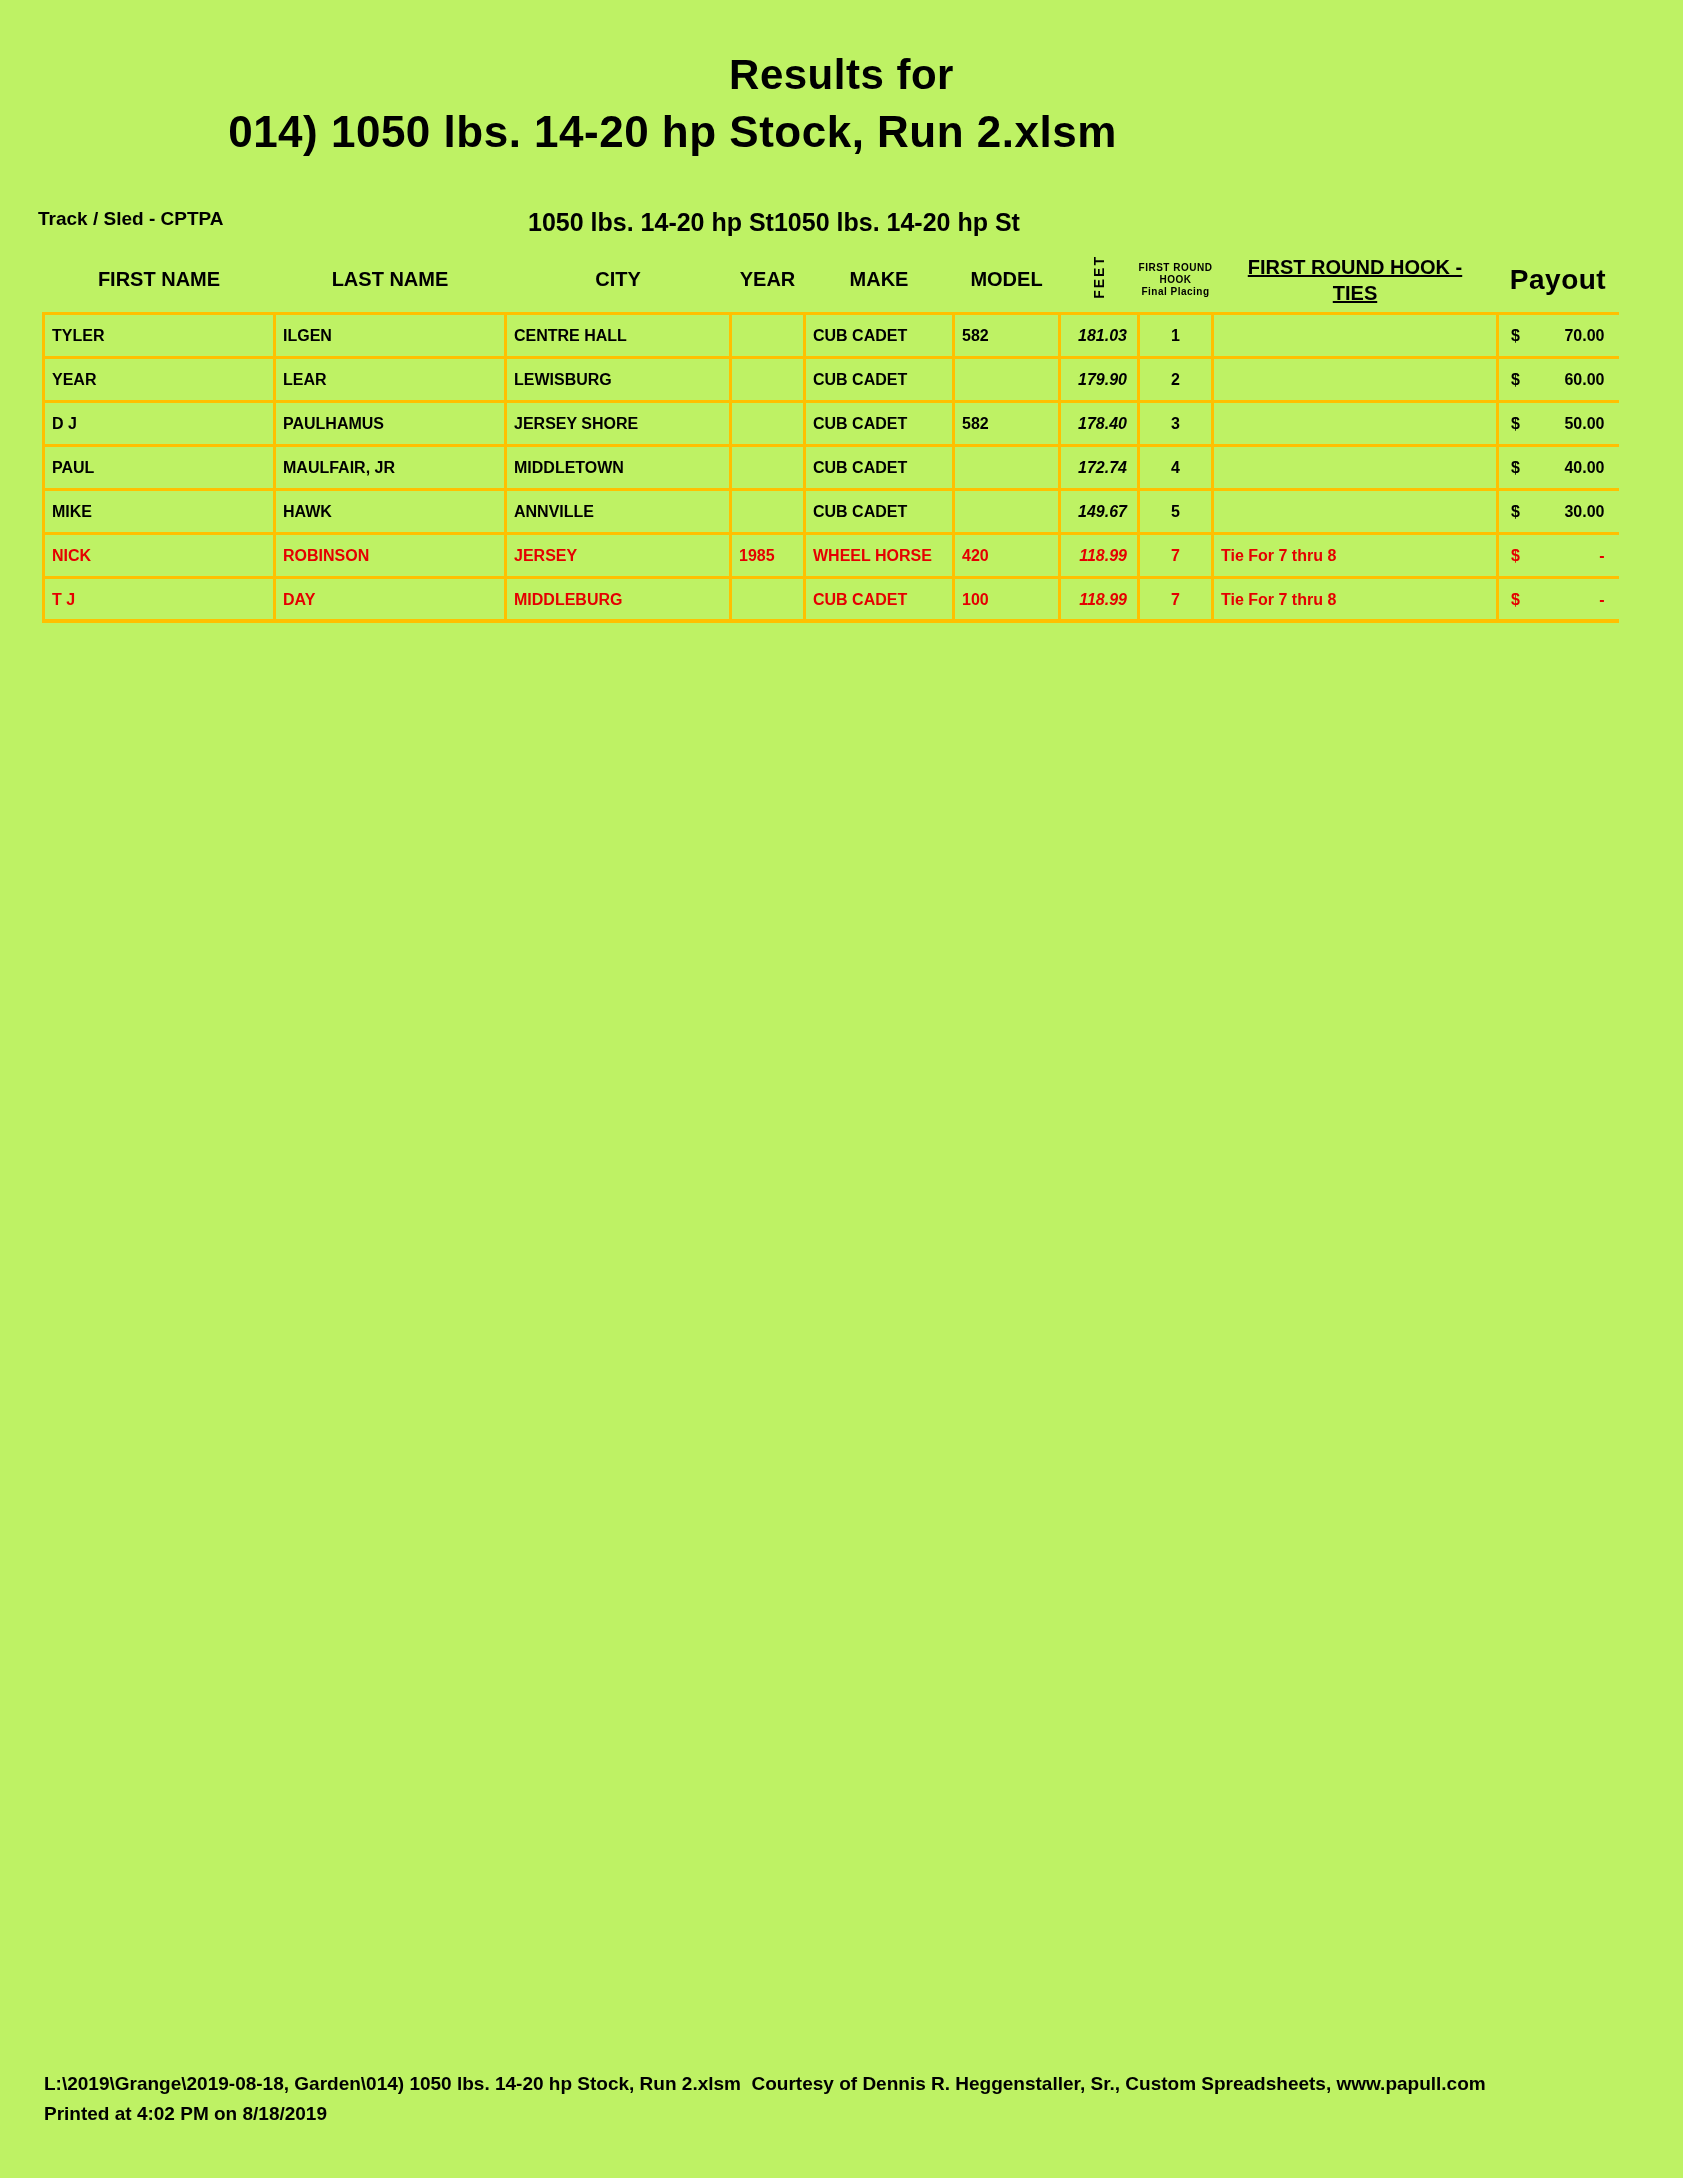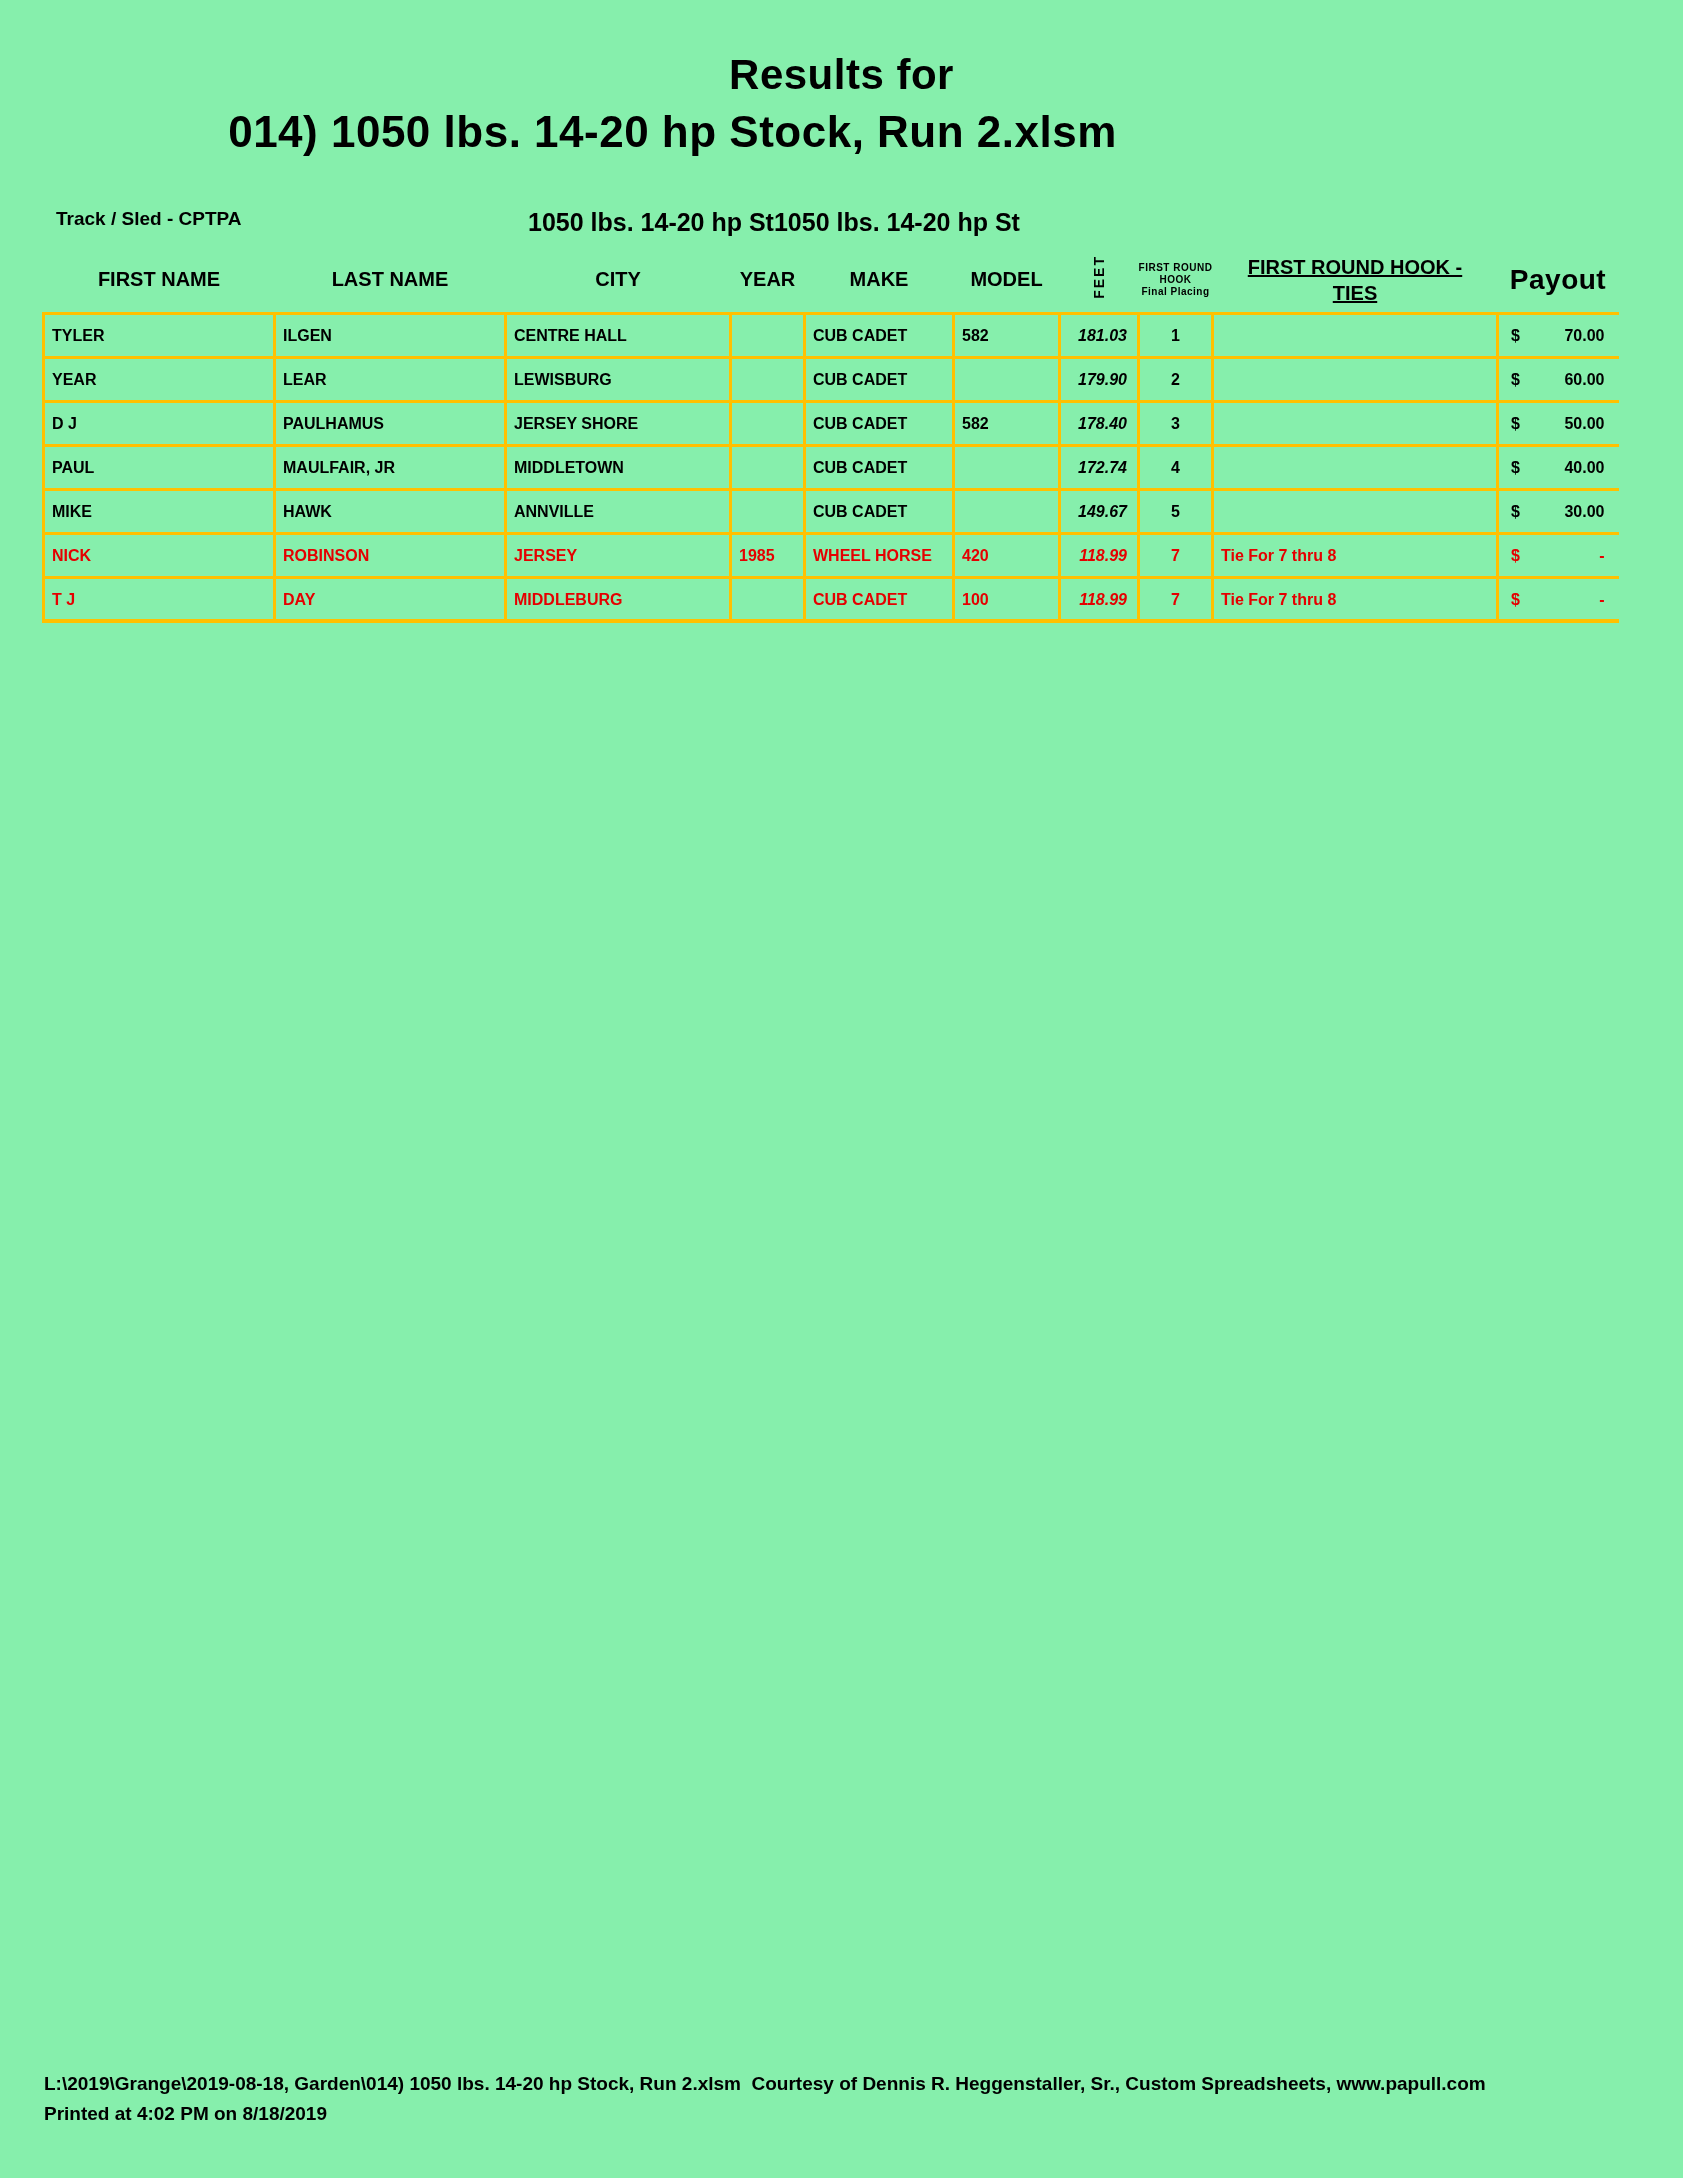--- a/index.html
+++ b/index.html
@@ -6,39 +6,39 @@
     --gold: #FFC000;
     --red: #E50000;
     --ink: #000000;
   }
   * { box-sizing: border-box; }
   html, body { margin: 0; padding: 0; background: #ffffff; }
   .sheet {
     position: relative;
     width: 1683px;
     height: 2178px;
-    background: #86efac;
+    background: #bef264;
     font-family: "Liberation Sans", sans-serif;
     font-weight: bold;
     color: var(--ink);
     overflow: hidden;
   }
 
   
   .title-line1 {
     position: absolute; top: 51px; left: 0; width: 1683px;
     text-align: center; font-size: 42px; letter-spacing: 0.5px;
   }
   .title-line2 {
     position: absolute; top: 107px; left: 0; width: 1345px;
     text-align: center; font-size: 44px; letter-spacing: 0.5px;
   }
 
   
-  .meta-track { position: absolute; top: 208px; left: 56px; font-size: 19px; }
+  .meta-track { position: absolute; top: 208px; left: 38px; font-size: 19px; }
   .meta-class { position: absolute; top: 208px; left: 528px; font-size: 25px; white-space: nowrap; }
 
   
   table.results {
     position: absolute; top: 248px; left: 42px;
     width: 1574px;
     border-collapse: collapse;
     table-layout: fixed;
   }
   thead th {

